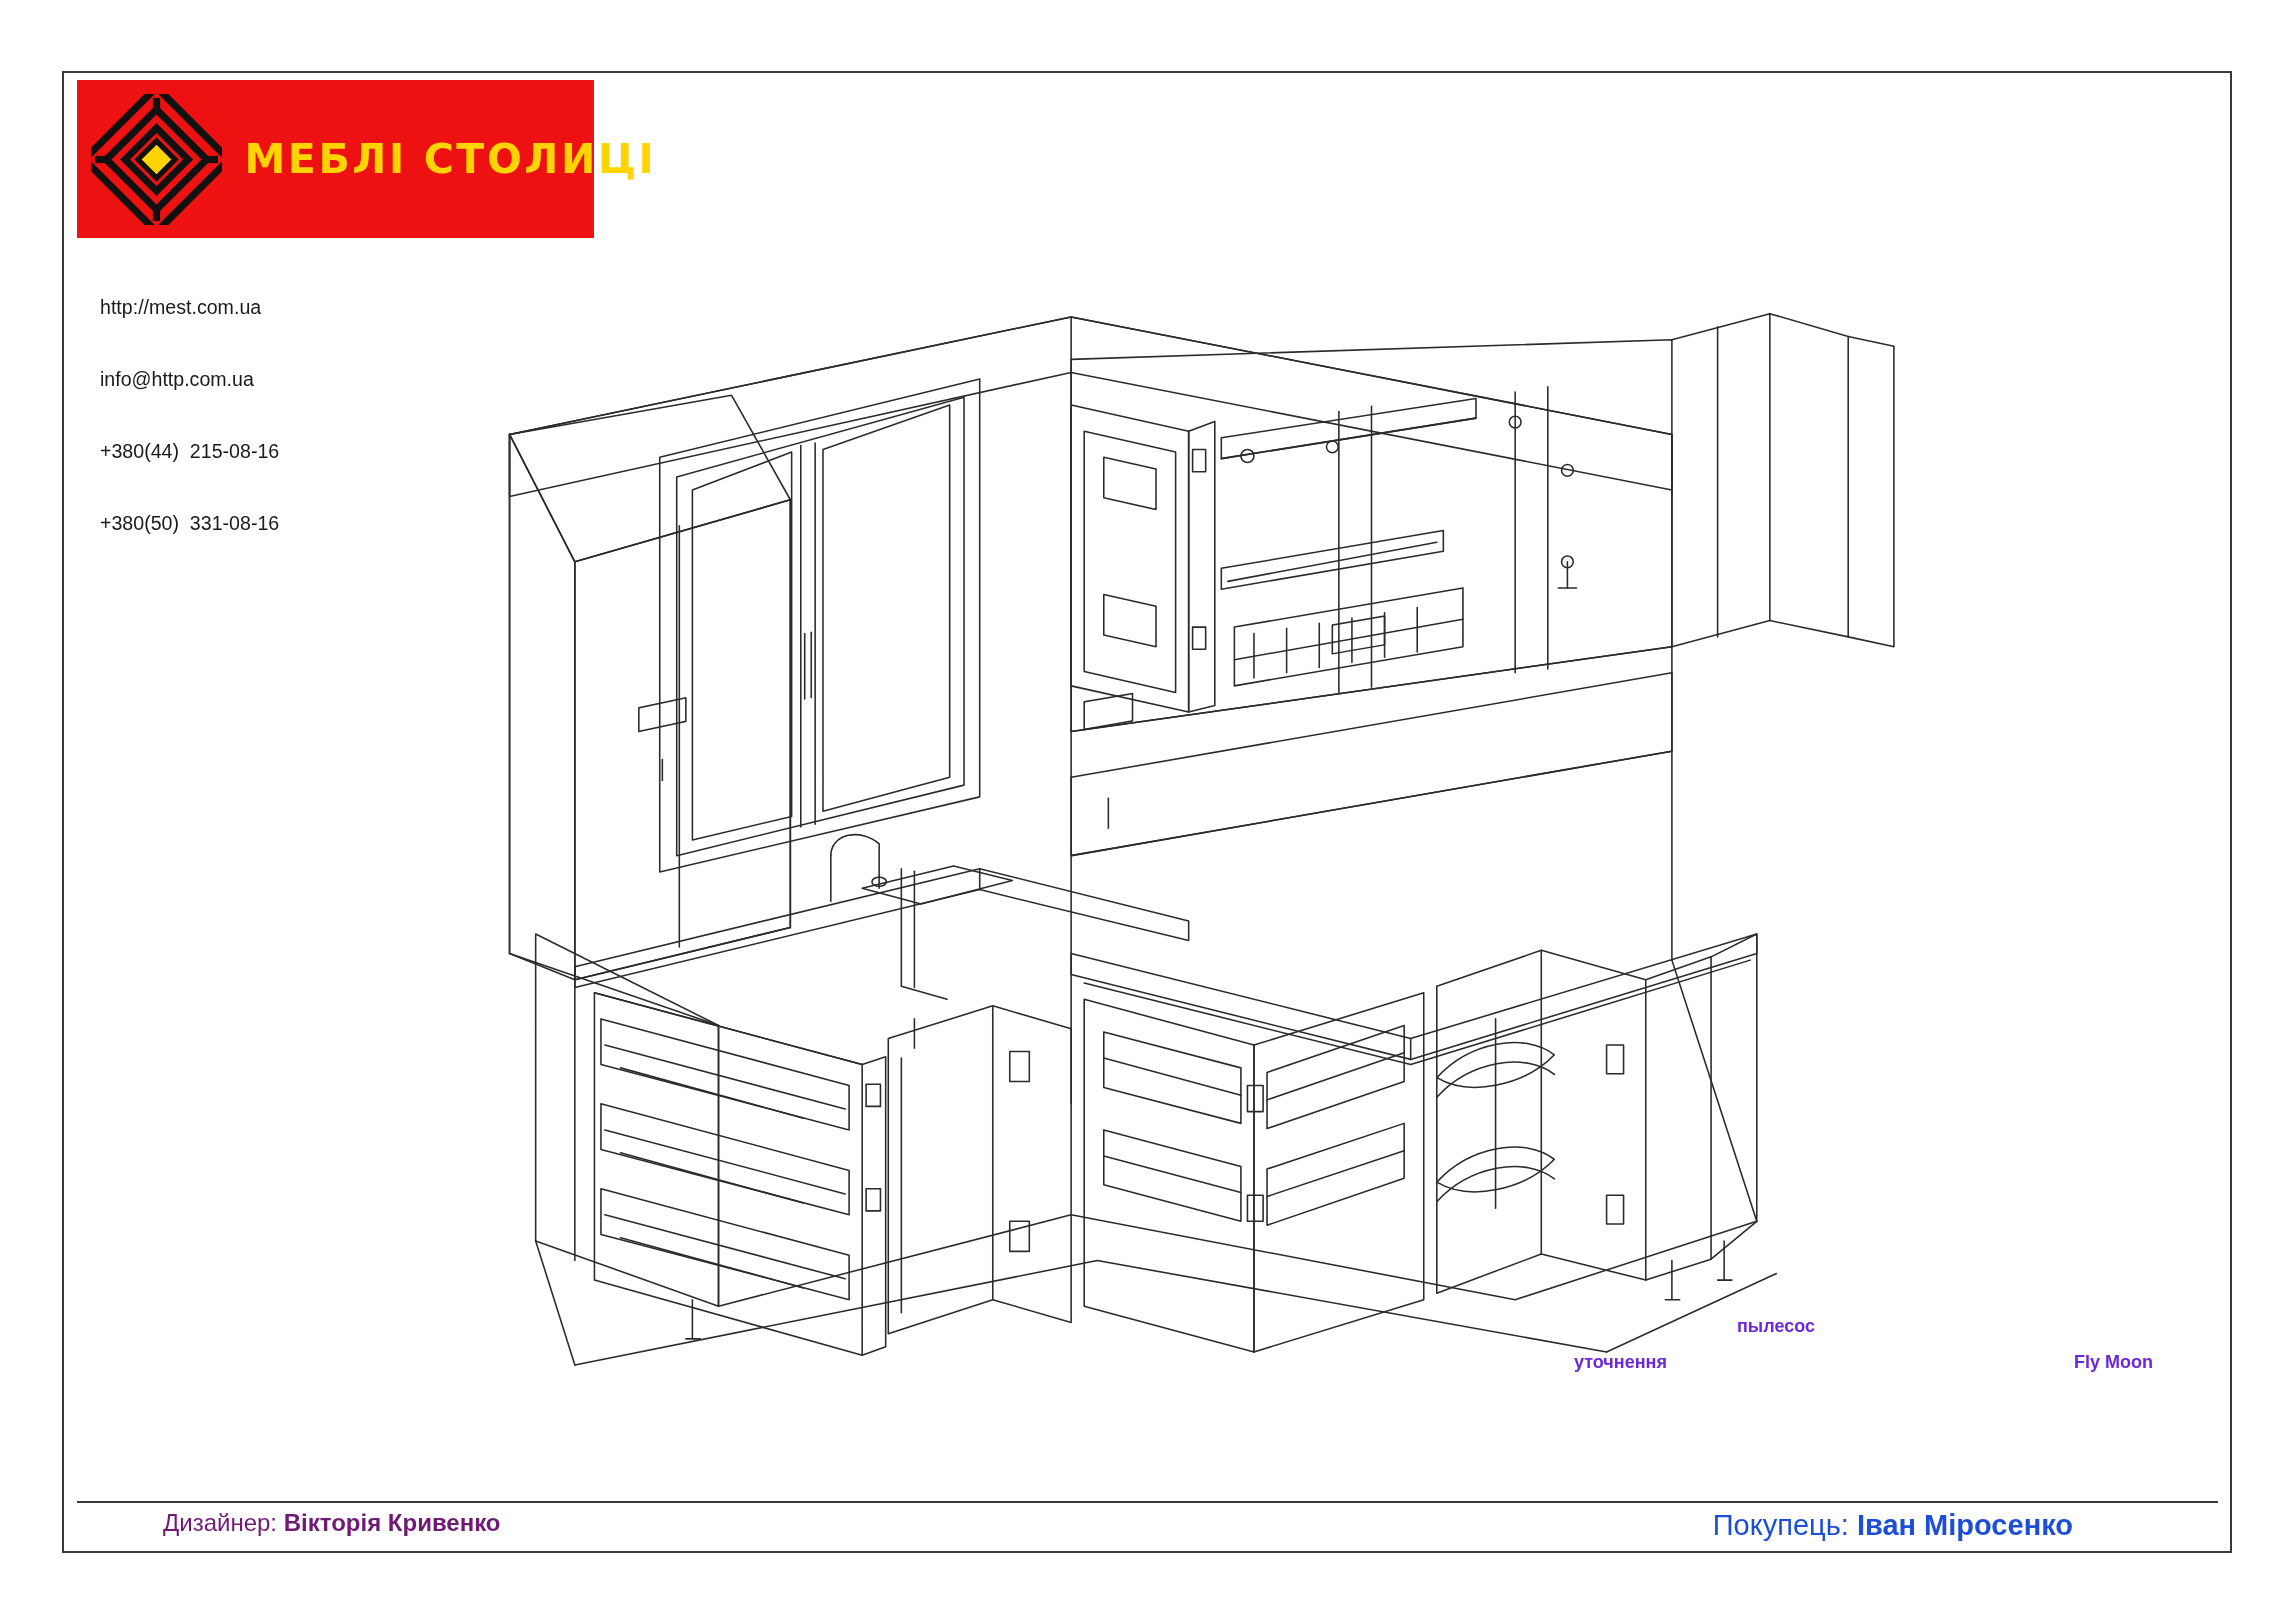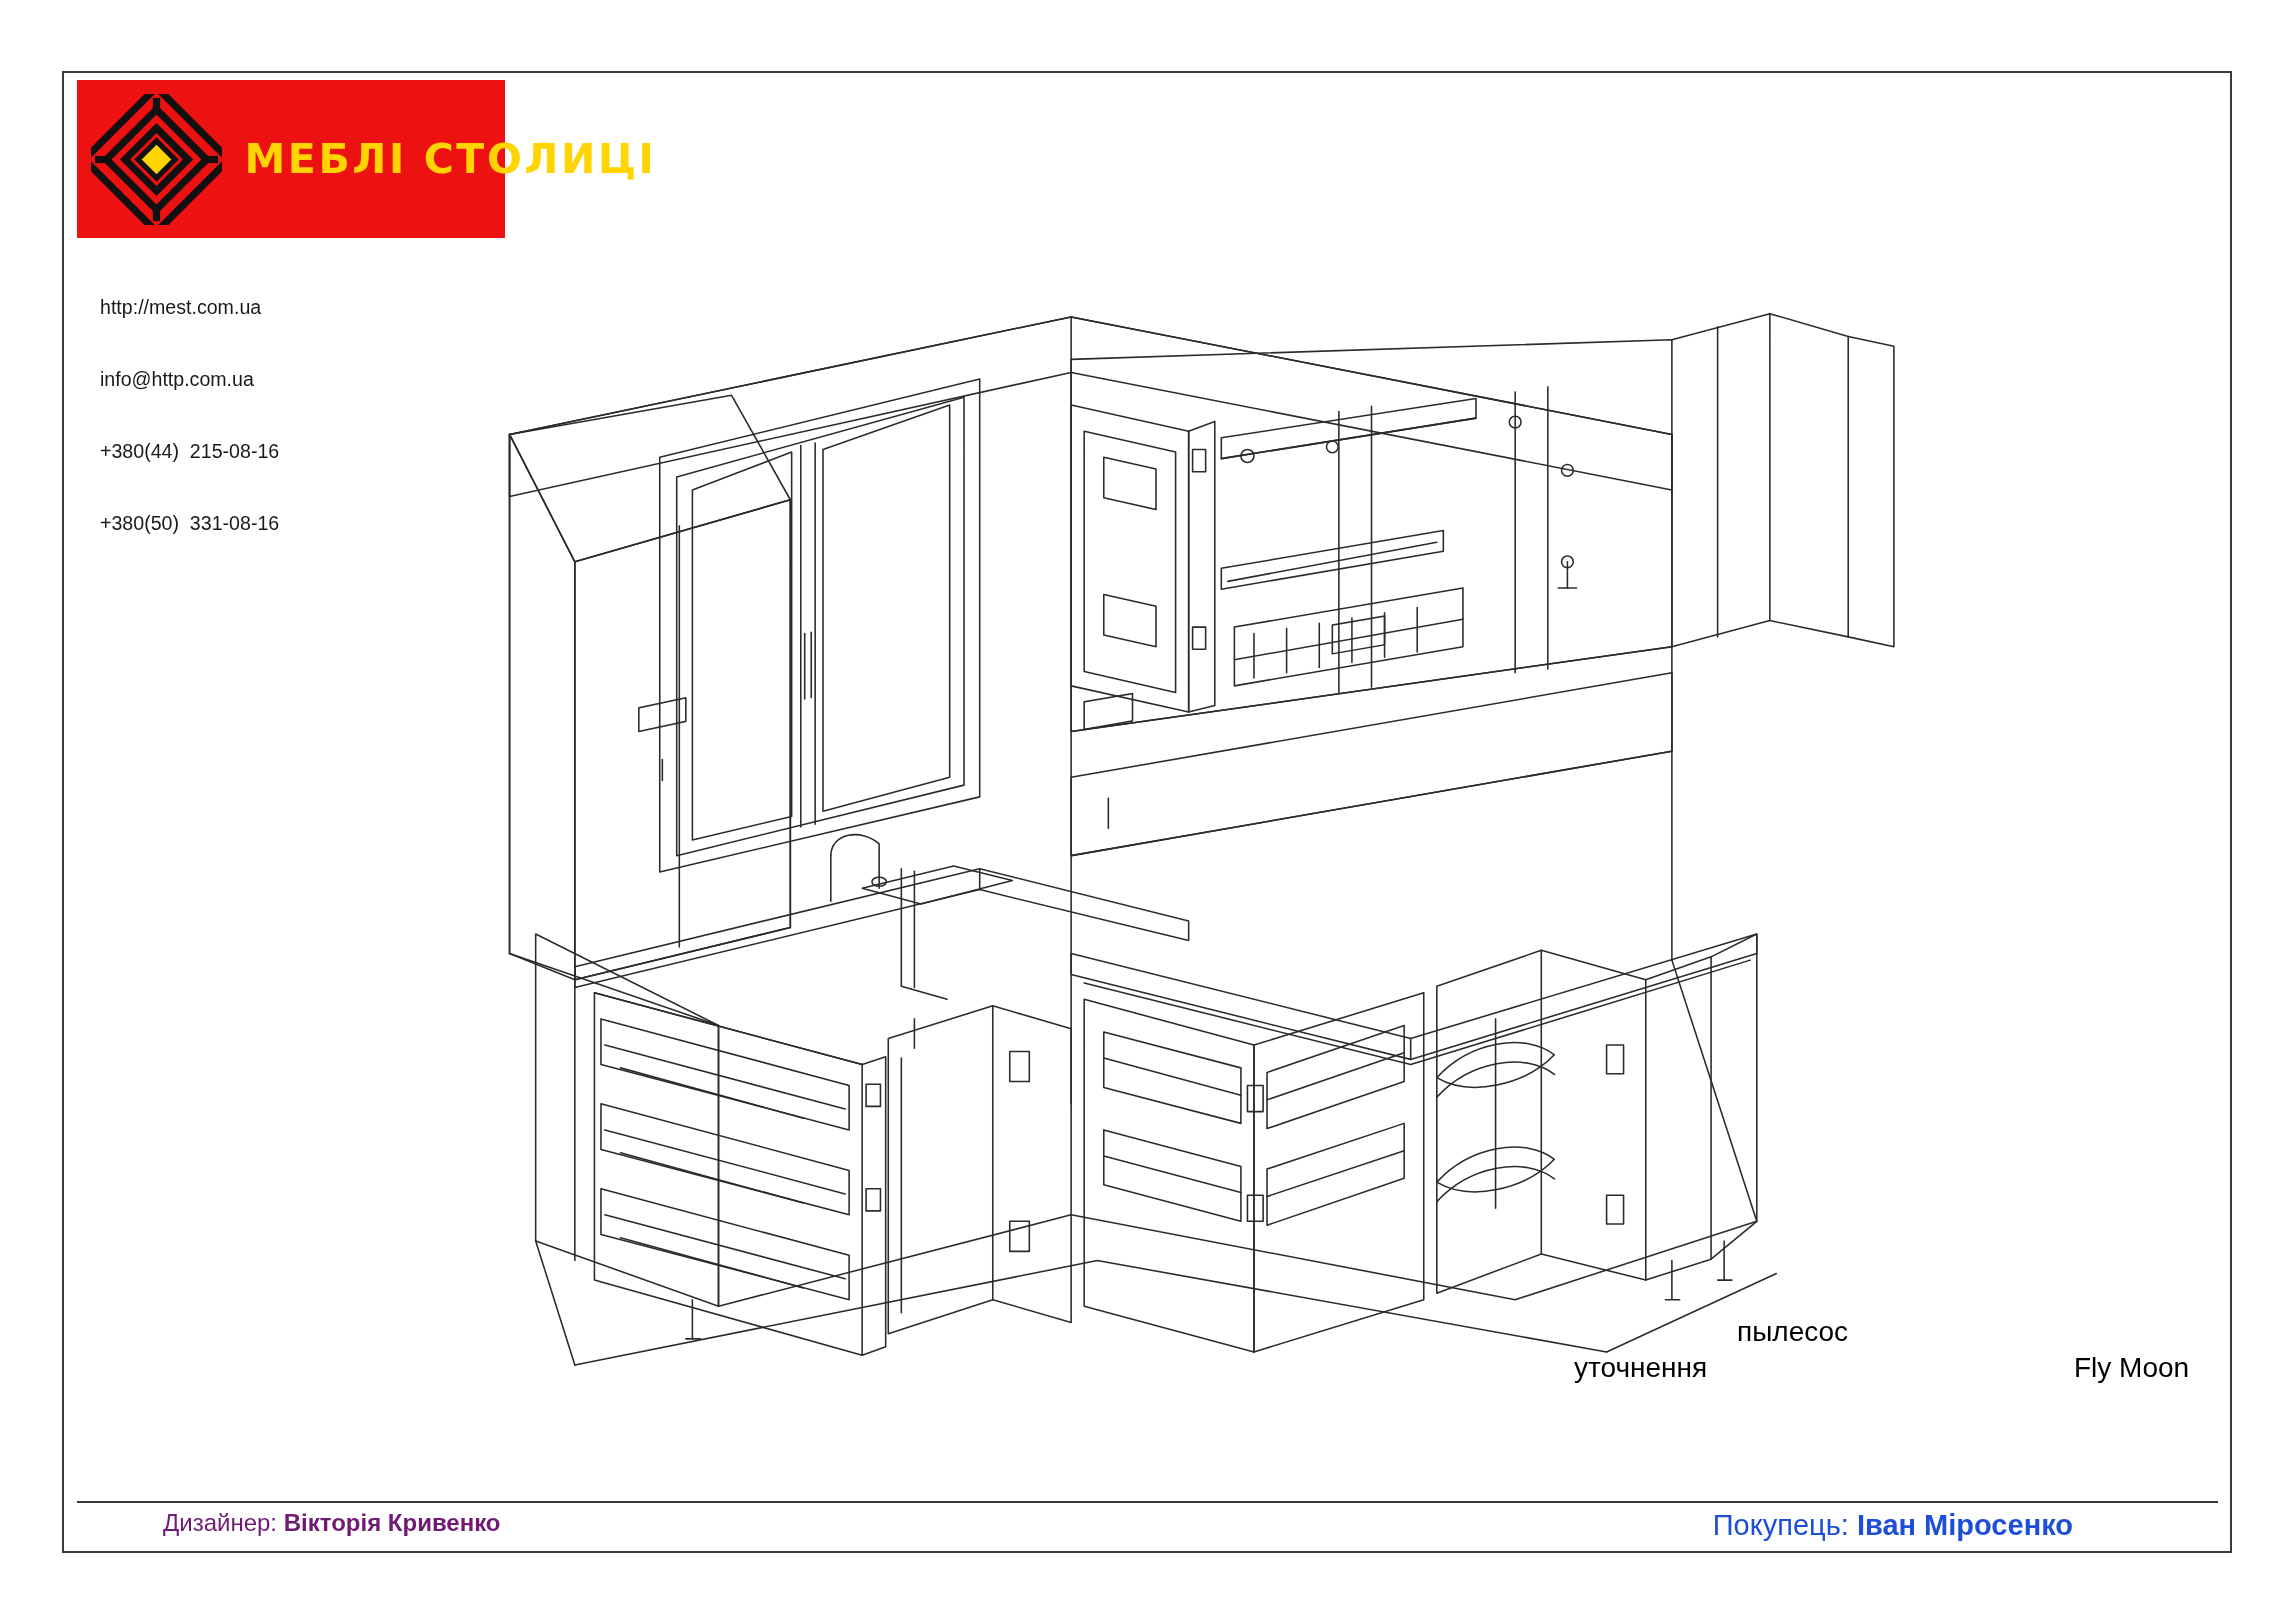--- a/index.html
+++ b/index.html
@@ -29,21 +29,21 @@
     width: 2170px;
     height: 1482px;
     border: 2px solid #3a3a3a;
     box-sizing: border-box;
   }
   
   .logo-box {
     position: absolute;
     left: 77px;
     top: 80px;
-    width: 428px;
+    width: 517px;
     height: 158px;
     background: #ed1111;
     display: flex;
     align-items: center;
     box-sizing: border-box;
   }
   .logo-mark {
     position: relative;
     width: 131px;
     height: 131px;
@@ -111,24 +111,25 @@
     position: absolute;
     left: 496px;
     top: 281px;
     width: 1529px;
     height: 1195px;
   }
   .drawing svg { display: block; }
 
   .annot {
     position: absolute;
-    color: #000000;
-    font-size: 28px;
+    color: #6d28d9;
+    font-size: 18px;
     font-family: "Liberation Sans", sans-serif;
     white-space: nowrap;
+    font-weight: bold;
   }
   .annot.a1 { left: 1078px; top: 1071px; }
   .annot.a2 { left: 1241px; top: 1035px; }
   .annot.a3 { left: 1578px; top: 1071px; }
 </style>
 </head>
 <body>
 
 <div class="page">
 

